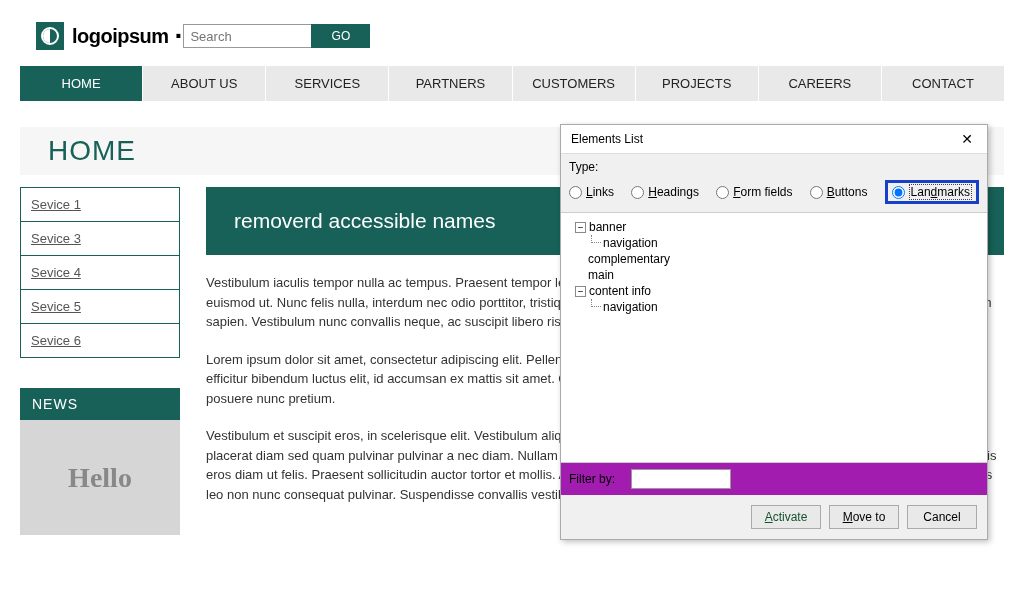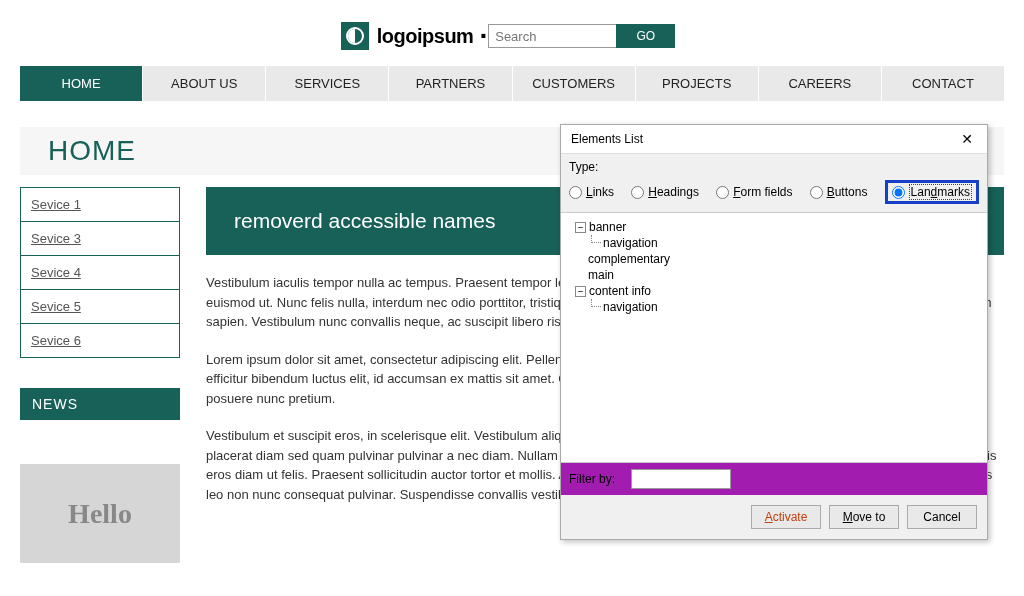--- a/index.html
+++ b/index.html
@@ -7,23 +7,23 @@
       font-family: "Segoe UI", Arial, sans-serif;
       background: #fff;
       width: 1024px;
       height: 596px;
       overflow: hidden;
       position: relative;
       font-size: 14px;
     }
     .topbar {
       display: flex;
-      justify-content: center;
-      align-items: center;
-      padding: 22px 20px 16px 12px;
+      justify-content: flex-start;
+      align-items: center;
+      padding: 22px 20px 16px 36px;
     }
     .logo {
       display: flex;
       align-items: center;
       gap: 8px;
       font-weight: 700;
       font-size: 20px;
       letter-spacing: -0.5px;
     }
     .logo-mark {
@@ -122,29 +122,28 @@
     .news-header {
       background: #176158;
       color: #fff;
       padding: 8px 12px;
       margin-top: 30px;
       font-size: 14px;
       letter-spacing: 1px;
     }
     .news-placeholder {
       background: #d6d6d6;
-      height: 99px;
+      height: 115px;
       display: flex;
       align-items: center;
       justify-content: center;
       color: #888;
       font-size: 28px;
       font-family: Georgia, serif;
       font-weight: 700;
-      margin-top: 44px;
     }
     .main {
       flex: 1;
       min-width: 0;
     }
     .section-title {
       background: #176158;
       color: #fff;
       padding: 22px 28px;
       font-size: 21px;
@@ -250,21 +249,21 @@
     }
     .dlg-btn {
       min-width: 70px;
       height: 24px;
       border: 1px solid #aaa;
       background: #e9e9e9;
       cursor: pointer;
       font-size: 12px;
       padding: 0 10px;
     }
-    .dlg-btn:disabled { color: #c2410c; cursor: default; margin-left: 44px; }
+    .dlg-btn:disabled { color: #14532d; cursor: default; margin-left: 44px; }
   </style>
 </head>
 <body>
 
 <div class="topbar">
   <div class="logo">
     <span class="logo-mark"></span>
     <span>logoipsum</span>
       <span class="logo-dot">·</span>
   </div>

